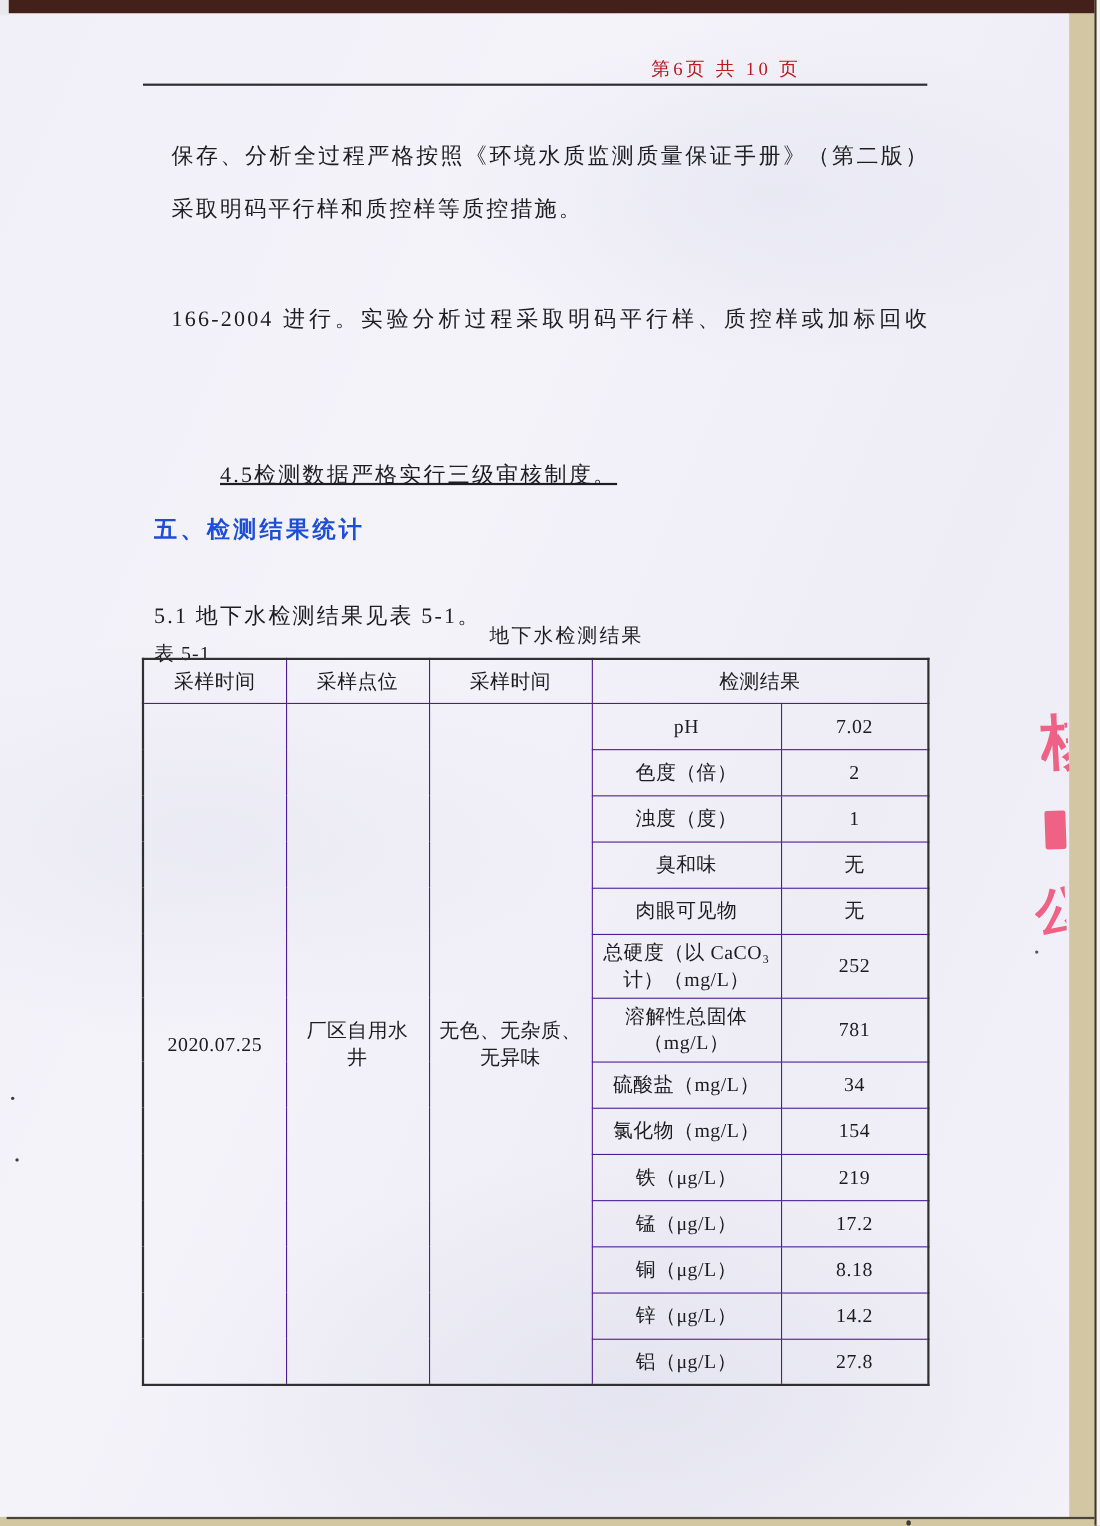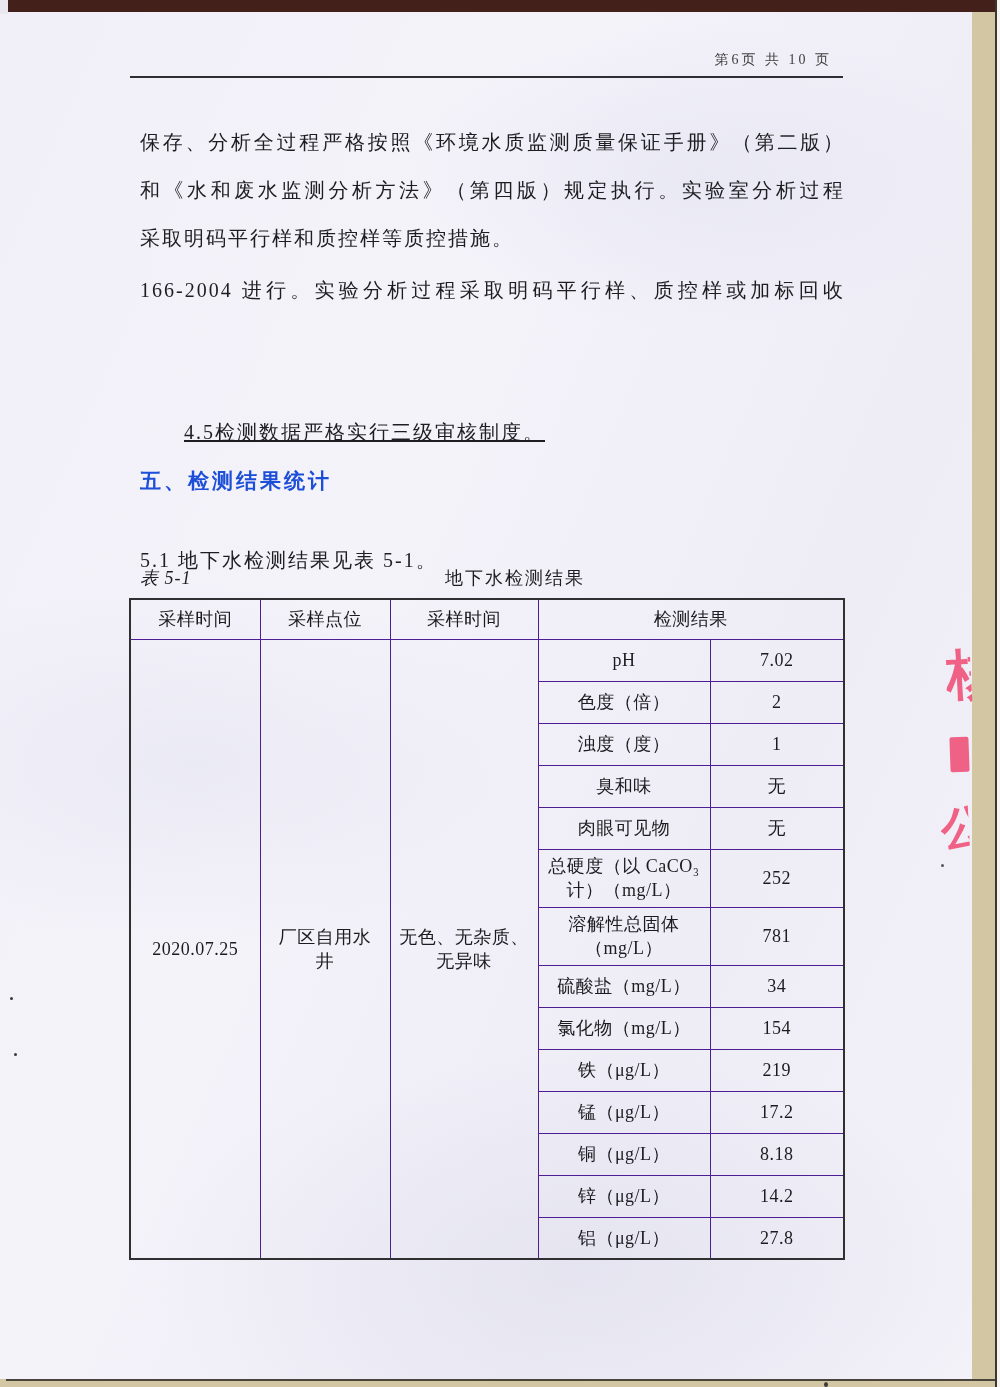--- a/index.html
+++ b/index.html
@@ -18,38 +18,38 @@
     position:absolute; left:0; top:12px; width:972px; height:1367px;
     background:
       radial-gradient(ellipse 420px 220px at 72% 12%, rgba(222,222,238,0.45), rgba(0,0,0,0) 70%),
       radial-gradient(ellipse 500px 260px at 20% 55%, rgba(218,218,234,0.35), rgba(0,0,0,0) 70%),
       radial-gradient(ellipse 600px 300px at 60% 92%, rgba(214,214,230,0.4), rgba(0,0,0,0) 72%),
       linear-gradient(113deg, #f1f0f8 0%, #f4f3fa 38%, #eeedf6 70%, #f3f2f9 100%);
   }
   .speck { position:absolute; background:#3a3a3a; border-radius:50%; }
   .page-num {
     position:absolute; left:592px; top:51px; width:240px; height:22px;
-    text-align:right; font-size:14px; letter-spacing:3px; color:#404040;
+    font-size:17px; letter-spacing:3px; color:#b91c1c;
     font-family:"Liberation Serif","DejaVu Serif",serif;
   }
   .header-rule { position:absolute; left:130px; top:76px; width:713px; height:2px; background:#2e2e32; }
 
   .para { position:absolute; left:140px; width:705px; font-size:20px; letter-spacing:2px; }
-  .ln { height:48px; line-height:48px; white-space:nowrap; }
+  .ln { height:48px; line-height:48px; white-space:nowrap;margin-left:16px; }
   .just { text-align:justify; text-align-last:justify; white-space:normal; }
   .indent { padding-left:44px; }
   .p1 { top:118px; }
   .p2 { top:266px; }
   .p3 { top:408px;text-decoration:underline; }
   .heading { position:absolute; left:140px; top:457px; width:705px; height:48px; line-height:48px;
              font-size:21px; font-weight:700; letter-spacing:3px; color:#1d4ed8; }
   .s51 { position:absolute; left:140px; top:536px; width:705px; height:48px; line-height:48px;
          font-size:20px; letter-spacing:2px; }
   .caption { position:absolute; left:140px; top:560px; width:705px; height:36px; line-height:36px; font-size:18px; }
-  .cap-label { position:absolute; left:0; top:0; letter-spacing:1px;font-style:italic; }
+  .cap-label { position:absolute; left:0; top:16px; letter-spacing:1px; }
   .cap-title { position:absolute; left:305px; top:0; letter-spacing:2px; }
 
   table.dtable {
     position:absolute; left:129px; top:598px; width:714px;
     border-collapse:collapse; table-layout:fixed;
     font-size:18px; color:#1c1c20;
     border:2px solid #303032;
   }
   .dtable td, .dtable th {
     border:1px solid #4c1d95; text-align:center; vertical-align:middle;
@@ -81,21 +81,20 @@
   <div class="top-strip"></div>
   <div class="right-line"></div>
   <div class="right-white"></div>
   <div class="bottom-line"></div>
 
   <div class="page-num">第6页 共 10 页</div>
   <div class="header-rule"></div>
 
   <div class="para p1">
     <div class="ln just">保存、分析全过程严格按照《环境水质监测质量保证手册》（第二版）</div>
-    <div class="ln just">和《水和废水监测分析方法》（第四版）规定执行。实验室分析过程</div>
     <div class="ln">采取明码平行样和质控样等质控措施。</div>
   </div>
 
   <div class="para p2">
     <div class="ln just">166-2004 进行。实验分析过程采取明码平行样、质控样或加标回收</div>
   </div>
 
   <div class="para p3">
     <div class="ln indent">4.5检测数据严格实行三级审核制度。</div>
   </div>

